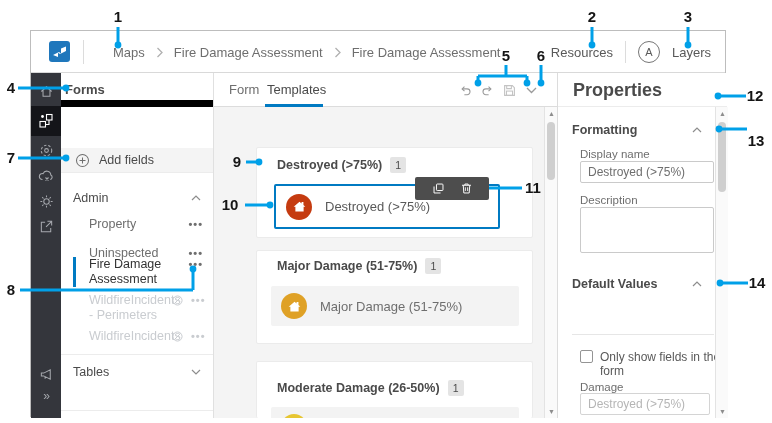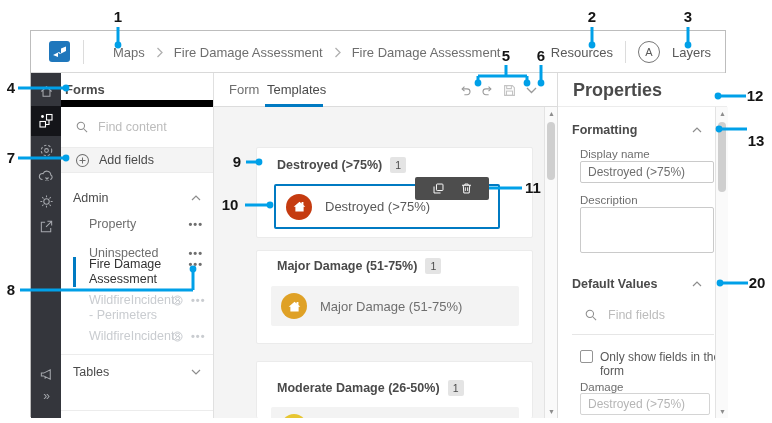--- a/index.html
+++ b/index.html
@@ -206,27 +206,20 @@
         <svg class="icon" width="15" height="15" viewBox="0 0 16 16">
           <path d="M2.5 6.5 h2.5 l7-3.5 v10 l-7-3.5 h-2.5 z M6.5 9.8 v2.7" fill="none" stroke="currentColor" stroke-width="1.1"></path>
         </svg>
       </div>
       <div class="sb-collapse" style="top:316px">»</div>
     </div>
 
     <div class="forms-panel">
       <div class="fp-title">Forms</div>
 
-      <div class="fp-search">
-        <svg class="icon" width="14" height="14" viewBox="0 0 16 16">
-          <circle cx="6.7" cy="6.7" r="4.2" fill="none" stroke="#8d8d8d" stroke-width="1.2"></circle>
-          <path d="M10 10 L13.8 13.8" stroke="#8d8d8d" stroke-width="1.2"></path>
-        </svg>
-        <input type="text" placeholder="Find content" style="">
-      </div>
 
       <div class="fp-add">
         <svg class="icon" width="15" height="15" viewBox="0 0 16 16">
           <circle cx="8" cy="8" r="6.4" fill="none" stroke="#6e6e6e" stroke-width="1.1"></circle>
           <path d="M8 4.8 v6.4 M4.8 8 h6.4" stroke="#6e6e6e" stroke-width="1.1"></path>
         </svg>
         <span>Add fields</span>
       </div>
 
       <div class="fp-sect" style="top:112px">
@@ -406,27 +399,20 @@
 
       <div class="pp-sect" style="top:204px">
         <span>Default Values</span>
         <span class="chev">
           <svg class="icon" width="10" height="6" viewBox="0 0 10 6">
               <path d="M1 5 L5 1 L9 5" fill="none" stroke="currentColor" stroke-width="1.2"></path>
             </svg>
         </span>
       </div>
 
-      <div class="pp-find" style="top:235px">
-        <svg class="icon" width="14" height="14" viewBox="0 0 16 16">
-          <circle cx="6.7" cy="6.7" r="4.2" fill="none" stroke="#8d8d8d" stroke-width="1.2"></circle>
-          <path d="M10 10 L13.8 13.8" stroke="#8d8d8d" stroke-width="1.2"></path>
-        </svg>
-        <input type="text" placeholder="Find fields" style="">
-      </div>
       <div class="pp-hdiv" style="top:261px"></div>
 
       <div class="pp-check" style="top:277px"></div>
       <div class="pp-chklabel" style="top:277px">Only show fields in the form</div>
 
       <div class="pp-label" style="top:308px">Damage</div>
       <input class="pp-input muted" style="top: 320px; width: 130px;" type="text" value="Destroyed (&gt;75%)">
 
       <div class="sbar" style="left:157px">
         <div class="arr" style="top:0">▲</div>
@@ -480,14 +466,14 @@
   <div class="cnum" style="left:0px;top:79px">4</div>
   <div class="cnum" style="left:495px;top:47px">5</div>
   <div class="cnum" style="left:530px;top:47px">6</div>
   <div class="cnum" style="left:0px;top:149px">7</div>
   <div class="cnum" style="left:0px;top:281px">8</div>
   <div class="cnum" style="left:226px;top:153px">9</div>
   <div class="cnum" style="left:219px;top:196px">10</div>
   <div class="cnum" style="left:522px;top:179px">11</div>
   <div class="cnum" style="left:744px;top:87px">12</div>
   <div class="cnum" style="left:745px;top:132px">13</div>
-  <div class="cnum" style="left:746px;top:274px">20</div>
+  <div class="cnum" style="left:746px;top:274px">14</div>
 </div>
 
 </body></html>

